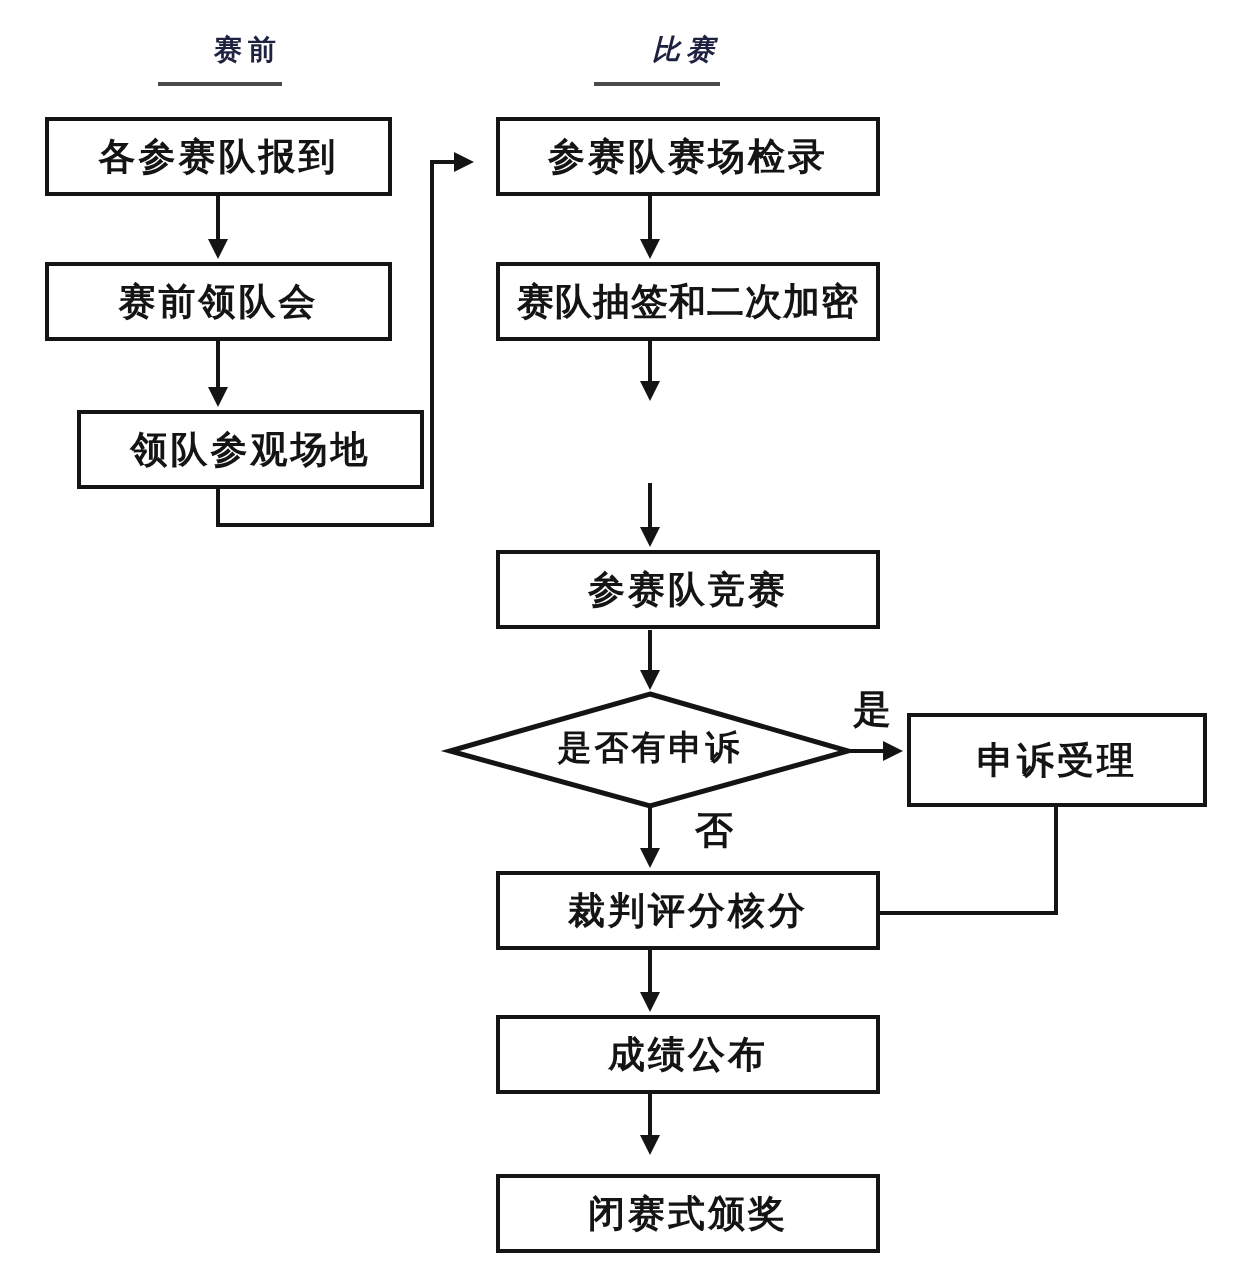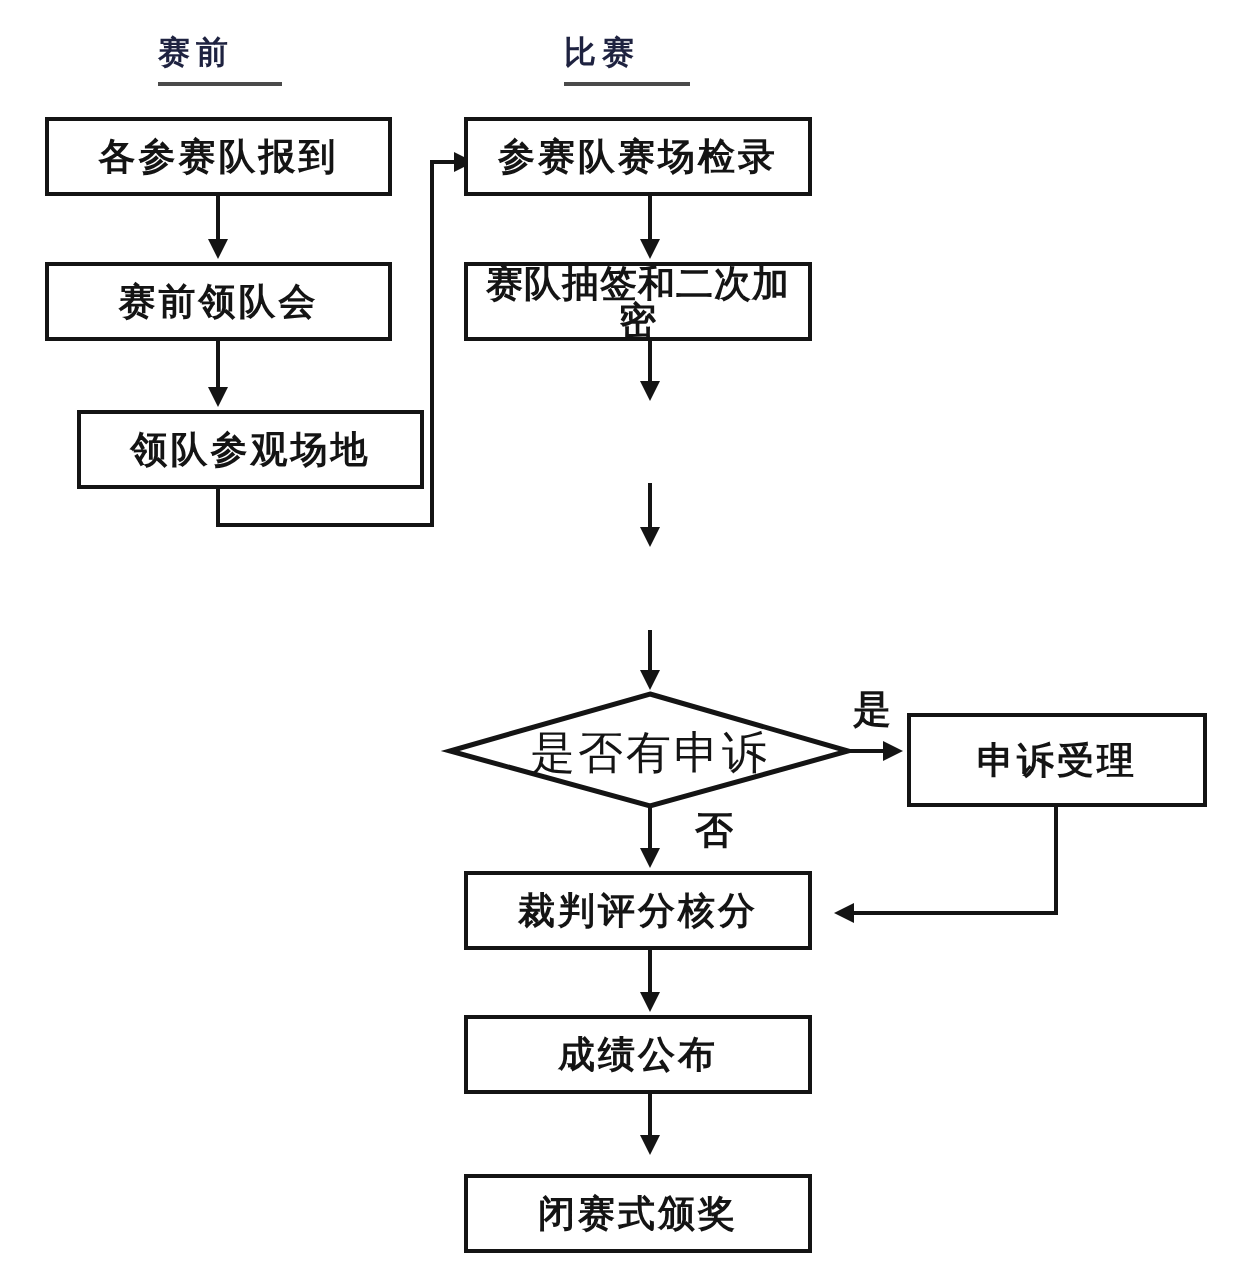--- a/index.html
+++ b/index.html
@@ -47,60 +47,60 @@
     background: var(--background);
     border: 4px solid var(--line);
     font-size: 37px;
     font-weight: bold;
     letter-spacing: 3px;
     color: var(--text);
     text-align: center;
     line-height: 1;
   }
   .col-left  { left: 45px;  width: 347px; height: 79px; }
-  .col-right { left: 464px; width: 348px; height: 79px; }
+  .col-right { left: 496px; width: 384px; height: 79px; }
   .n-checkin          { top: 117px; }
   .n-leader-meeting   { top: 262px; }
   .n-venue-tour       { top: 410px; margin-left: 32px; }
   .n-field-reg        { top: 117px; }
   .n-draw             { top: 262px; letter-spacing: 1px; }
   .n-confirm          { top: 404px; }
   .n-compete          { top: 550px; }
   .n-judge            { top: 871px; }
   .n-results          { top: 1015px; text-align: center; }
   .n-closing          { top: 1158px; margin-top: 16px; }
   .n-appeal {
     left: 907px; top: 713px;
     width: 300px; height: 94px;
   }
   .decision-label {
     position: absolute;
     left: 460px; top: 731px;
     width: 380px;
     text-align: center;
-    font-size: 45px;
-    font-weight: normal;
+    font-size: 34px;
+    font-weight: bold;
     letter-spacing: 3px;
     color: var(--text);
     line-height: 1;
   }
   .col-header {
     position: absolute;
     top: 34px;
     height: 52px;
-    text-align: left;
-    font-size: 32px;
+    text-align: right;
+    font-size: 28px;
     font-weight: bold;
     letter-spacing: 6px;
     color: var(--header-text);
     border-bottom: 4px solid var(--underline);
     line-height: 1.15;
   }
   .h-pre   { left: 158px; width: 124px; }
-  .h-match { left: 564px; width: 126px; }
+  .h-match { left: 594px; width: 126px; font-style: italic; }
   .edge-label {
     position: absolute;
     font-size: 38px;
     font-weight: bold;
     color: var(--text);
     line-height: 1;
   }
   .lbl-yes { left: 853px; top: 690px; }
   .lbl-no  { left: 695px; top: 811px; }
 </style>
@@ -137,20 +137,21 @@
 
   <div class="col-header h-pre">赛前</div>
   <div class="col-header h-match">比赛</div>
 
   <div class="node col-left n-checkin">各参赛队报到</div>
   <div class="node col-left n-leader-meeting">赛前领队会</div>
   <div class="node col-left n-venue-tour">领队参观场地</div>
 
   <div class="node col-right n-field-reg">参赛队赛场检录</div>
   <div class="node col-right n-draw">赛队抽签和二次加密</div>
+  <div class="node col-right n-compete">参赛队竞赛</div>
 
   <div class="decision-label">是否有申诉</div>
   <div class="edge-label lbl-yes">是</div>
   <div class="edge-label lbl-no">否</div>
 
   <div class="node n-appeal">申诉受理</div>
 
   <div class="node col-right n-judge">裁判评分核分</div>
   <div class="node col-right n-results">成绩公布</div>
   <div class="node col-right n-closing">闭赛式颁奖</div>

